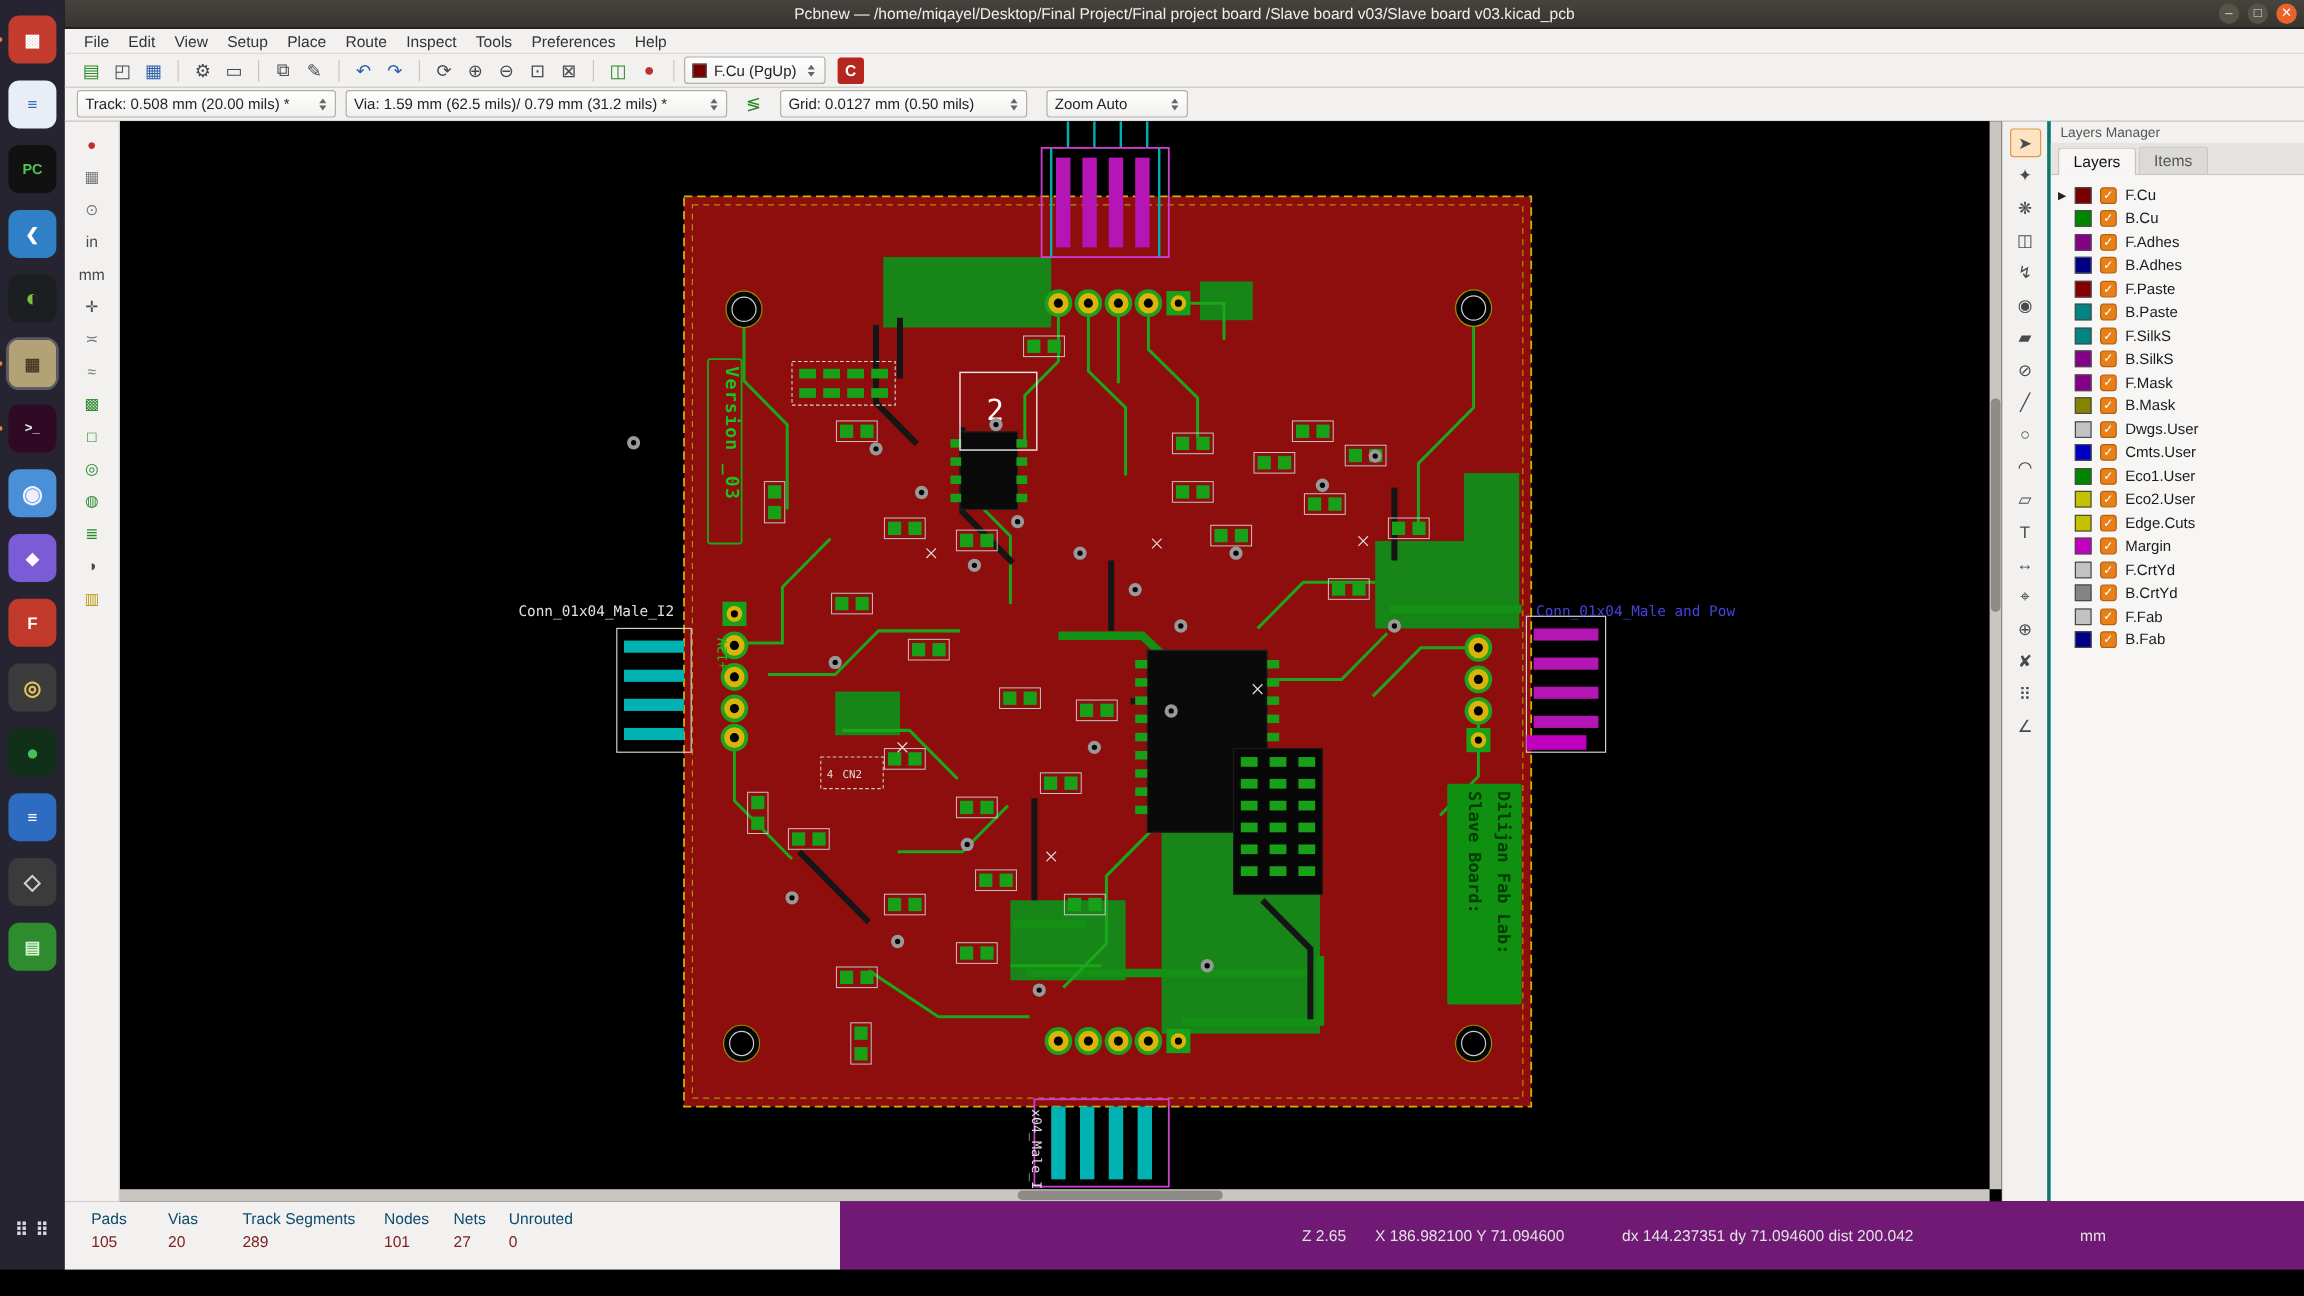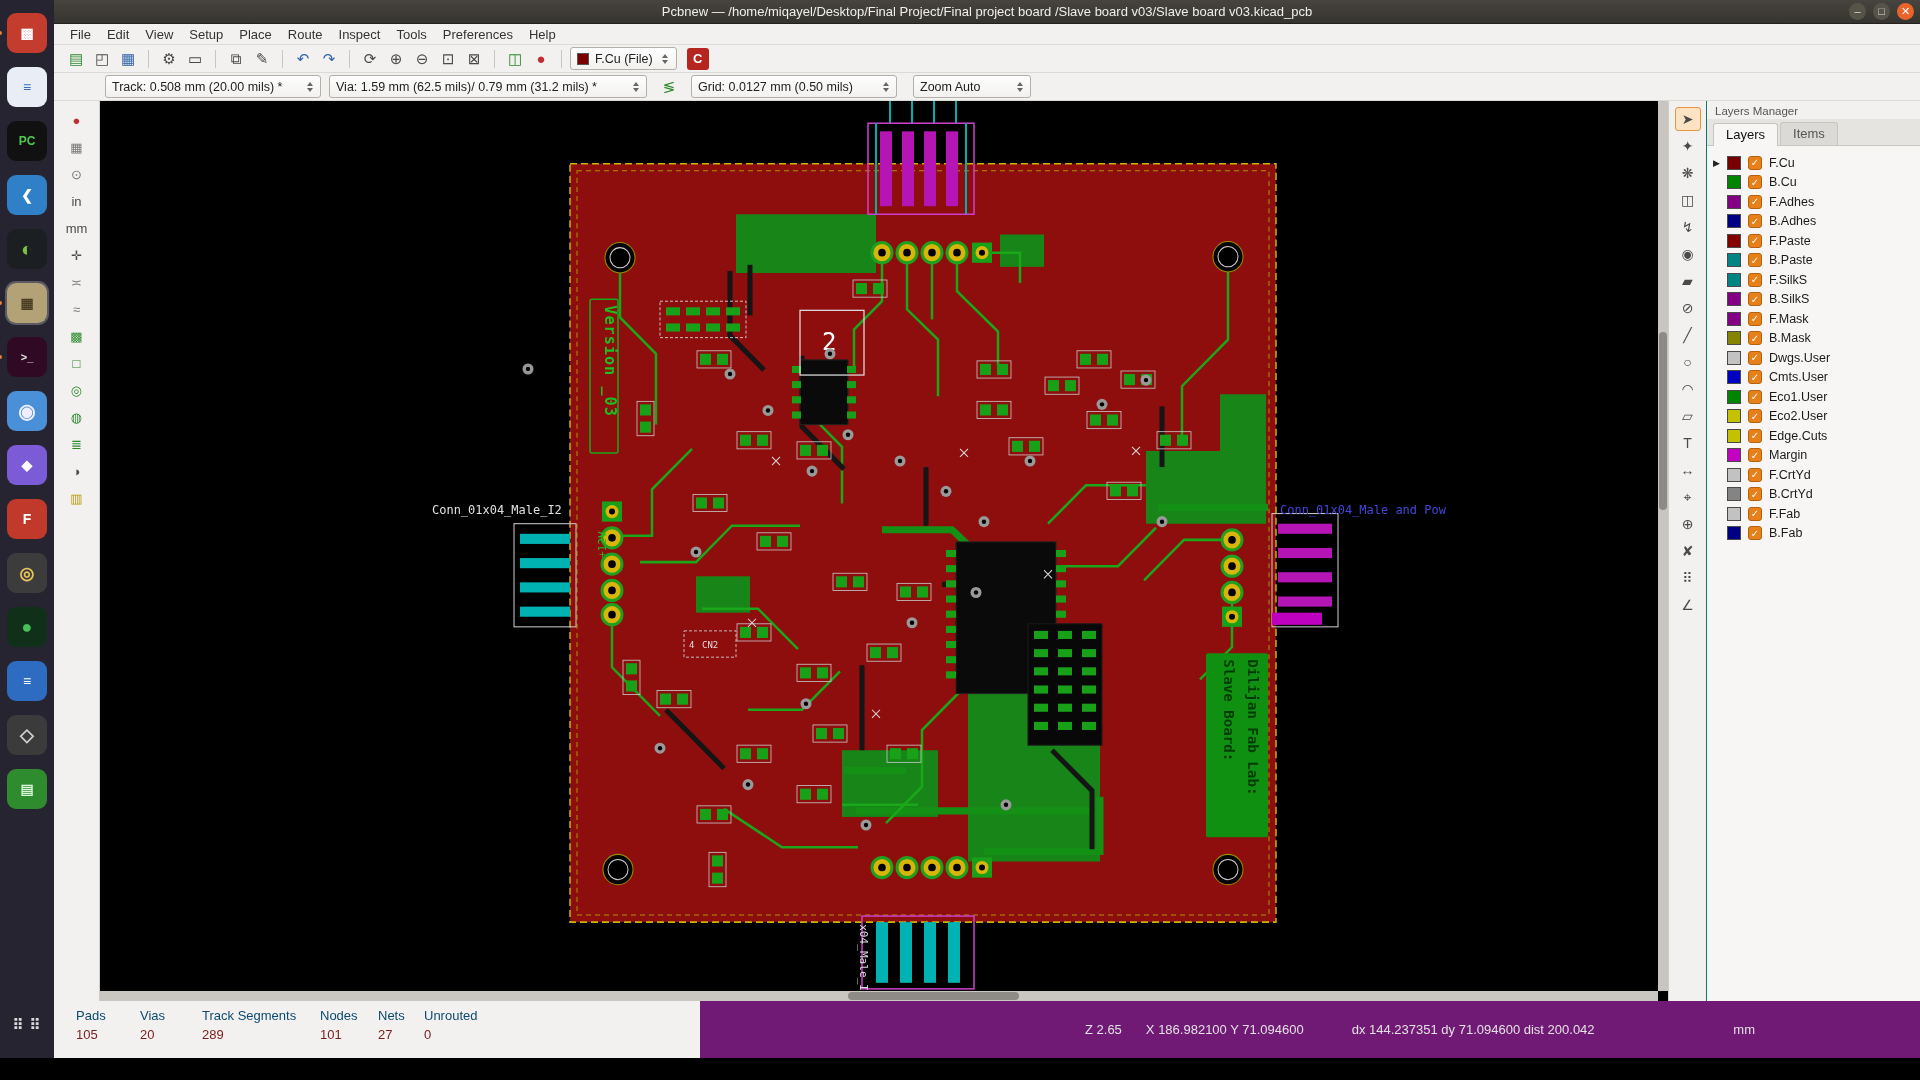--- a/index.html
+++ b/index.html
@@ -70,21 +70,21 @@
   .right-tools .tico{width:26px;height:24px;display:flex;align-items:center;justify-content:center;font-size:14px;color:#4a4a4a;border-radius:3px;}
 
   .canvas{flex:1;position:relative;background:#000;min-width:0;}
   .canvas svg{position:absolute;left:0;top:0;width:100%;height:100%;}
   .hscroll{position:absolute;left:0;right:10px;bottom:0;height:10px;background:#c9c6c1;}
   .hscroll .handle{position:absolute;left:48%;width:11%;top:1px;bottom:1px;background:#8e8b86;border-radius:4px;}
   .vscroll{position:absolute;top:0;bottom:10px;right:0;width:10px;background:#c9c6c1;}
   .vscroll .handle{position:absolute;top:26%;height:20%;left:1px;right:1px;background:#8e8b86;border-radius:4px;}
 
   
-  .layers-panel{width:214px;background:#f2f1f0;border-left:1px solid #0f766e;display:flex;flex-direction:column;flex:0 0 214px;}
+  .layers-panel{width:214px;background:#f2f1f0;border-left:3px solid #0f766e;display:flex;flex-direction:column;flex:0 0 214px;}
   .panel-caption{font-size:11.5px;color:#555;padding:4px 8px 2px;}
   .panel-tabs{display:flex;gap:2px;padding:3px 6px 0;background:#e6e4e0;border-bottom:1px solid #c9c6c2;}
   .ptab{padding:3px 12px 4px;font-size:13px;color:#555;background:#dcdad6;border:1px solid #c9c6c2;border-bottom:none;border-radius:3px 3px 0 0;}
   .ptab.active{background:#f7f6f5;color:#111;position:relative;top:1px;}
   .layer-rows{flex:1;background:#f7f6f5;padding:8px 4px;display:flex;flex-direction:column;gap:2.5px;overflow:hidden;}
   .layer-row{display:flex;align-items:center;gap:7px;height:17px;padding-left:16px;position:relative;}
   .cur{position:absolute;left:2px;font-size:9px;color:#222;}
   .cur::after{content:"▶";}
   .swatch{width:14px;height:14px;border:1px solid #4a4a4a;flex:0 0 14px;}
   .chk{width:14px;height:14px;border-radius:3px;background:#e8801a;border:1px solid #b5620e;color:#fff;display:flex;align-items:center;justify-content:center;font-size:10px;flex:0 0 14px;}
@@ -173,31 +173,31 @@
         <span class="tbtn">⊕</span>
         <span class="tbtn">⊖</span>
         <span class="tbtn">⊡</span>
         <span class="tbtn">⊠</span>
         <span class="vsep"></span>
         <span class="tbtn green">◫</span>
         <span class="tbtn red">●</span>
         <span class="vsep"></span>
         <span class="combo">
           <span class="layer-swatch" style="background: rgb(122, 0, 0);"></span>
-          <span>F.Cu (File)</span>
+          <span>F.Cu (PgUp)</span>
           <span class="spin">
               <i class="up"></i>
               <i class="dn"></i>
             </span>
         </span>
         <span class="kicad-c">C</span>
       </div>
 
       <div class="toolbar">
-        <span class="combo" style="width:216px;margin-left:41px;">
+        <span class="combo" style="width:216px;">
           <span style="overflow:hidden;text-overflow:ellipsis;">Track: 0.508 mm (20.00 mils) *</span>
           <span class="spin" style="margin-left:auto;">
               <i class="up"></i>
               <i class="dn"></i>
             </span>
         </span>
         <span class="combo" style="width:318px;margin-left:6px;">
           <span style="overflow:hidden;text-overflow:ellipsis;">Via: 1.59 mm (62.5 mils)/ 0.79 mm (31.2 mils) *</span>
           <span class="spin" style="margin-left:auto;">
               <i class="up"></i>

